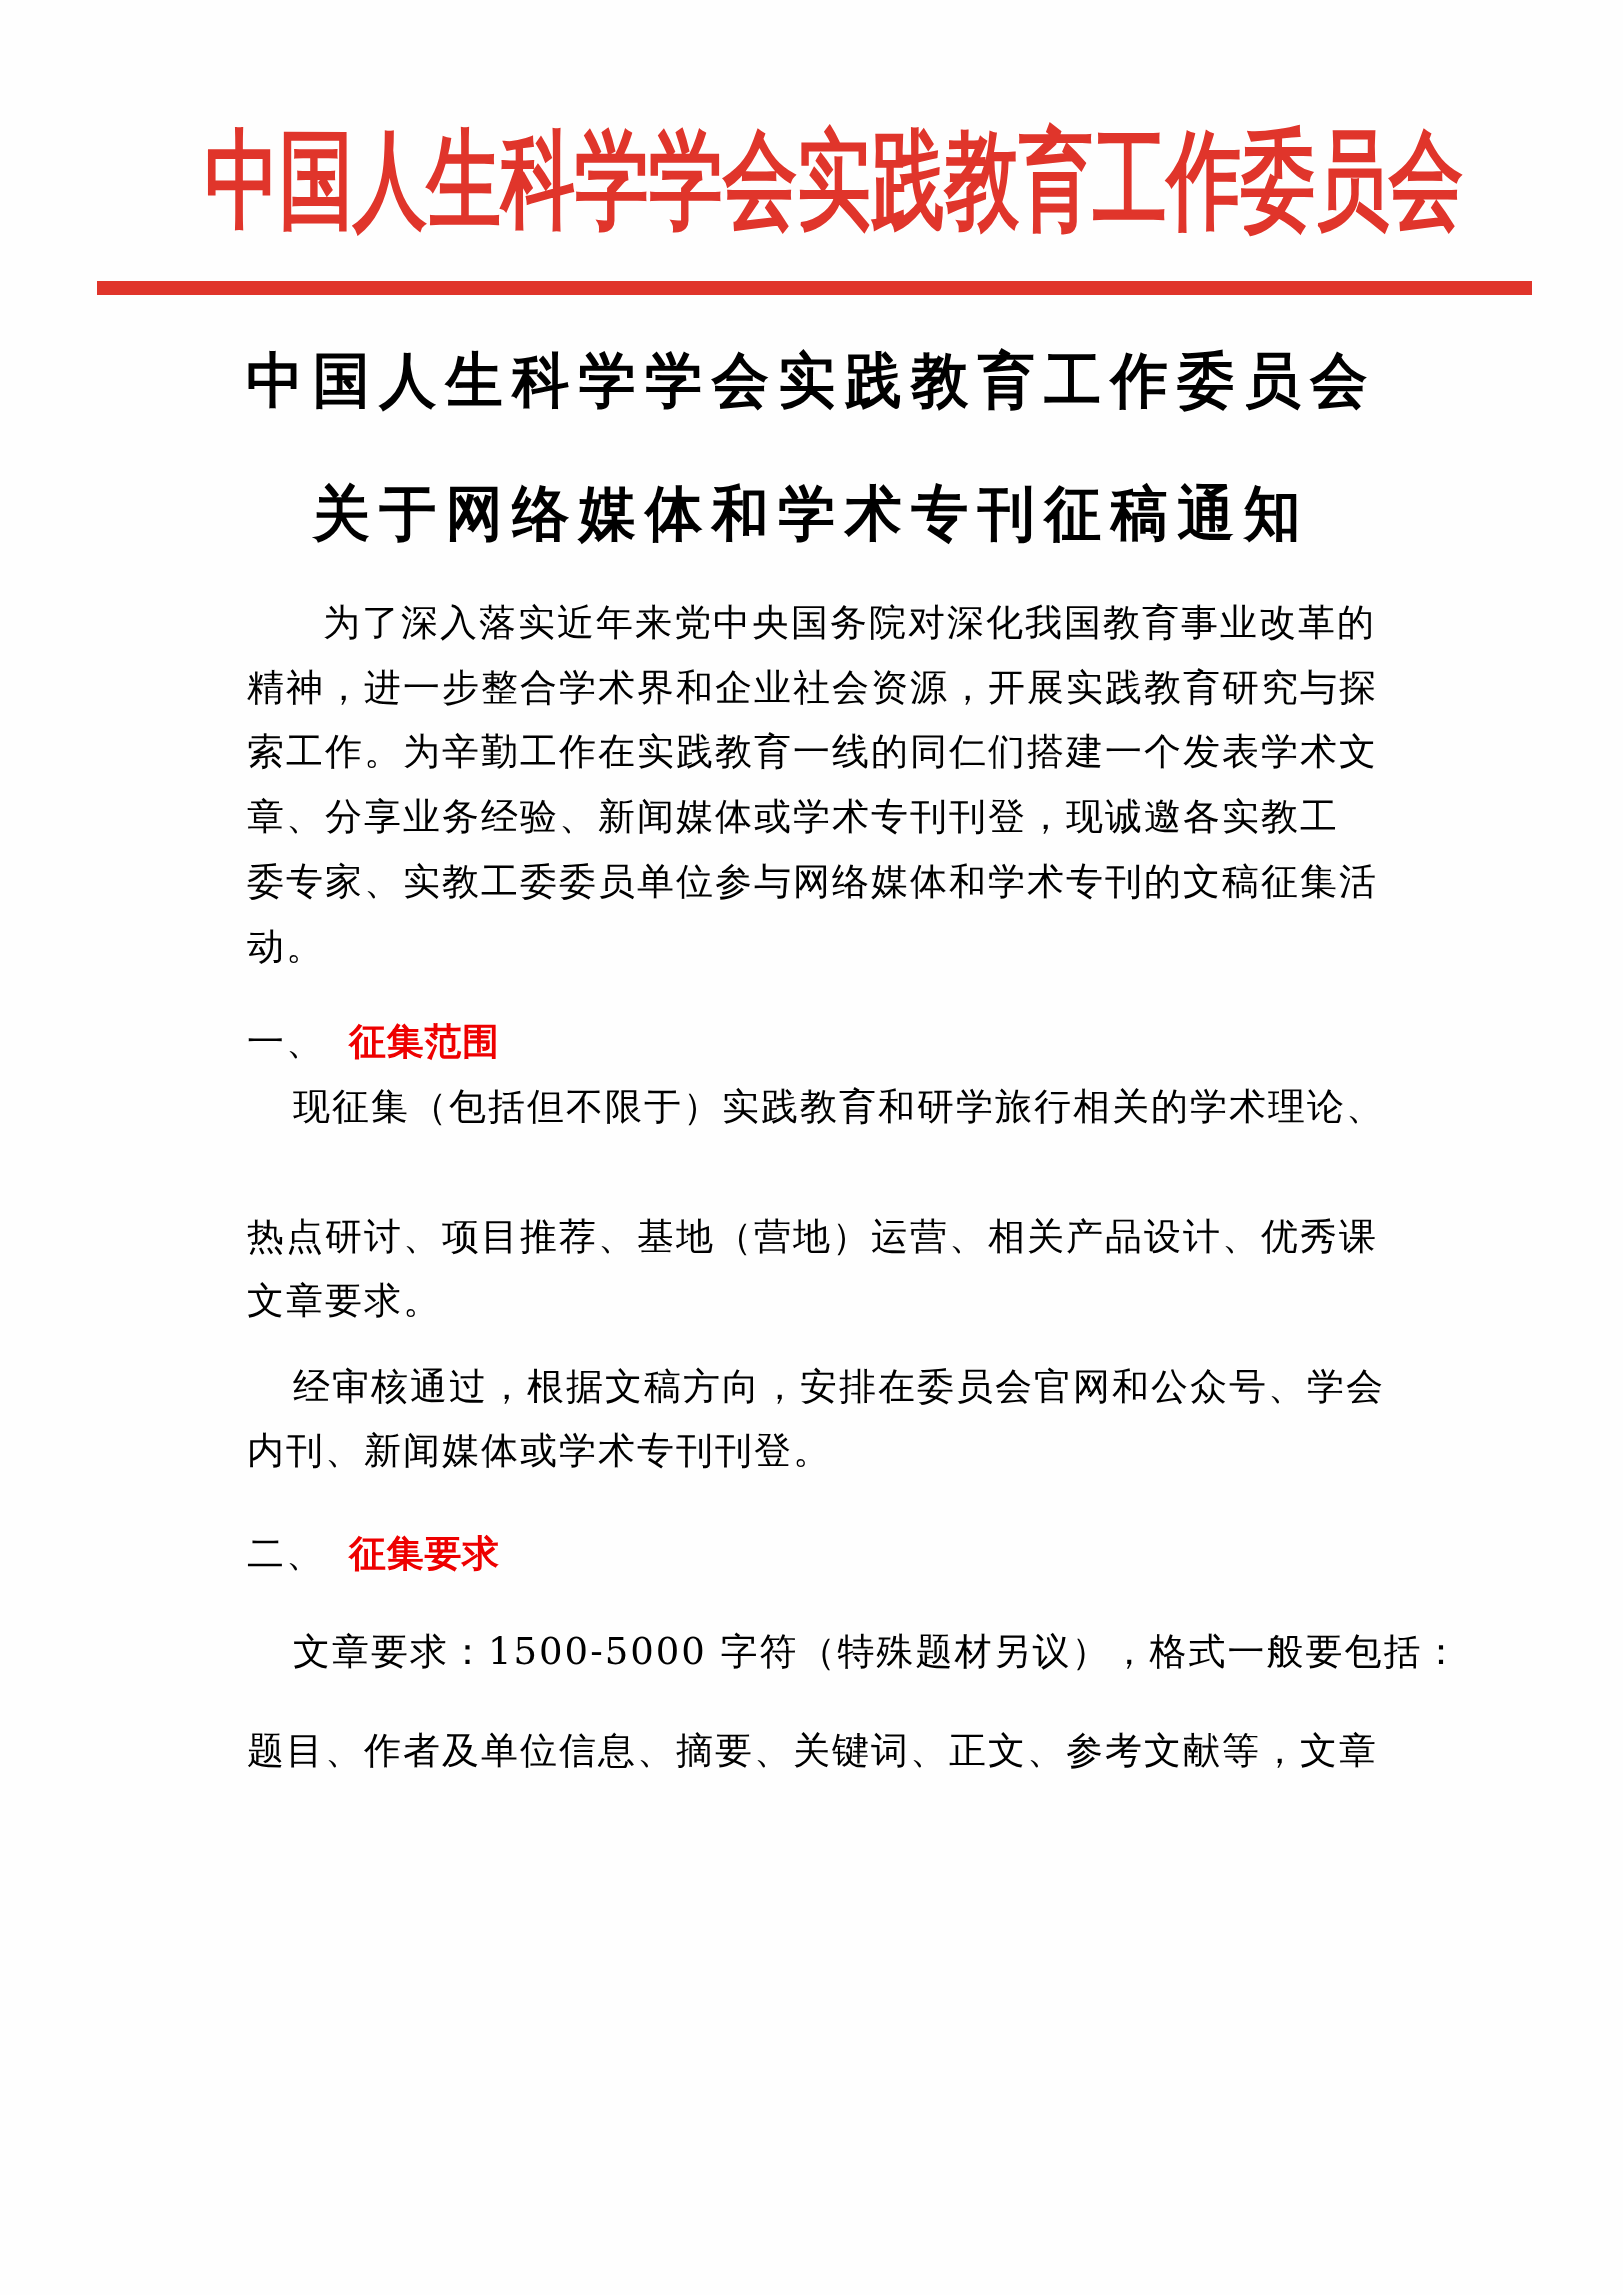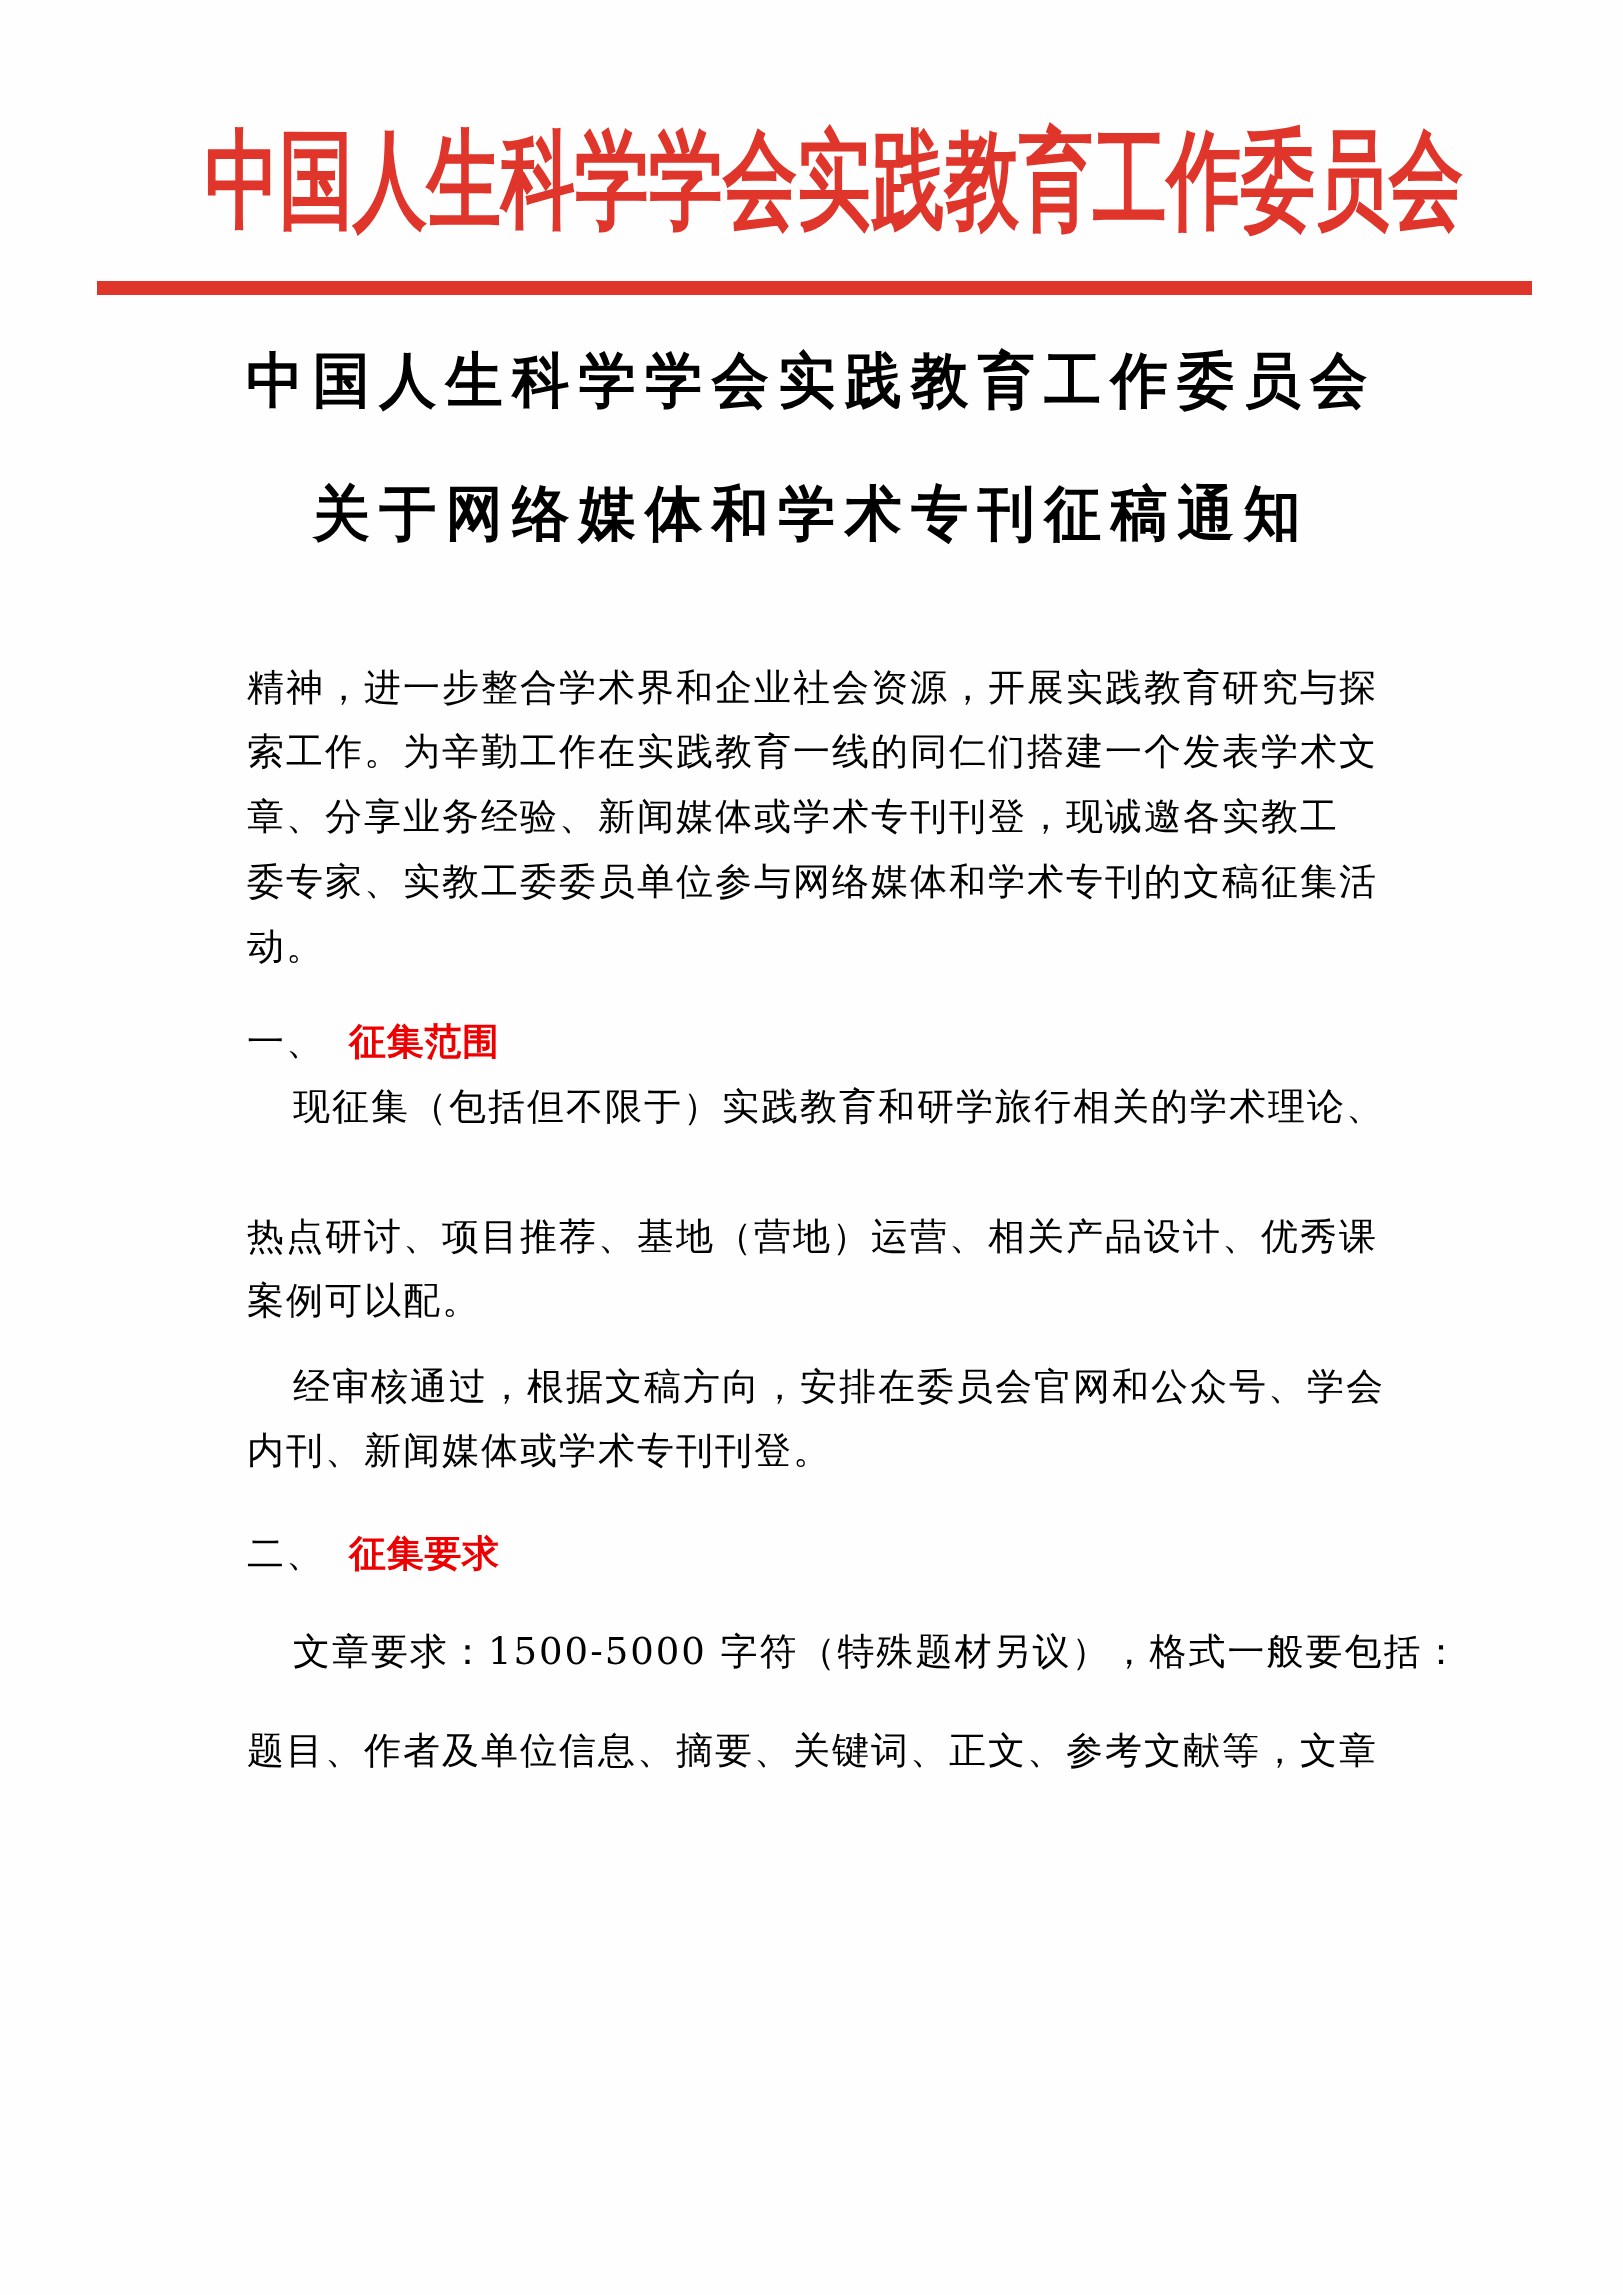--- a/index.html
+++ b/index.html
@@ -80,32 +80,33 @@
     <span class="banner-char">作</span>
     <span class="banner-char">委</span>
     <span class="banner-char">员</span>
     <span class="banner-char">会</span>
   </div>
   <div class="red-bar"></div>
 
   <div class="title-line title-1">中国人生科学学会实践教育工作委员会</div>
   <div class="title-line title-2">关于网络媒体和学术专刊征稿通知</div>
 
+  <div class="line indent2" style="top:600px;">为了深入落实近年来党中央国务院对深化我国教育事业改革的</div>
   <div class="line" style="top:665px;">精神，进一步整合学术界和企业社会资源，开展实践教育研究与探</div>
   <div class="line" style="top:729px;">索工作。为辛勤工作在实践教育一线的同仁们搭建一个发表学术文</div>
   <div class="line" style="top:794px;">章、分享业务经验、新闻媒体或学术专刊刊登，现诚邀各实教工</div>
   <div class="line" style="top:859px;">委专家、实教工委委员单位参与网络媒体和学术专刊的文稿征集活</div>
   <div class="line" style="top:924px;">动。</div>
 
   <div class="heading" style="top:1019px;">
     <span class="heading-num">一、</span><span class="heading-text">征集范围</span>
   </div>
   <div class="line indent1" style="top:1084px;">现征集（包括但不限于）实践教育和研学旅行相关的学术理论、</div>
   <div class="line" style="top:1214px;">热点研讨、项目推荐、基地（营地）运营、相关产品设计、优秀课</div>
-  <div class="line" style="top:1278px;">案例可以配。</div>
+  <div class="line" style="top:1278px;">文章要求。</div>
 
   <div class="line indent1" style="top:1364px;">经审核通过，根据文稿方向，安排在委员会官网和公众号、学会</div>
   <div class="line" style="top:1428px;">内刊、新闻媒体或学术专刊刊登。</div>
 
   <div class="heading" style="top:1531px;">
     <span class="heading-num">二、</span><span class="heading-text">征集要求</span>
   </div>
   <div class="line indent1" style="top:1629px;">文章要求：1500-5000 字符（特殊题材另议），格式一般要包括：</div>
   <div class="line" style="top:1728px;">题目、作者及单位信息、摘要、关键词、正文、参考文献等，文章</div>
 

